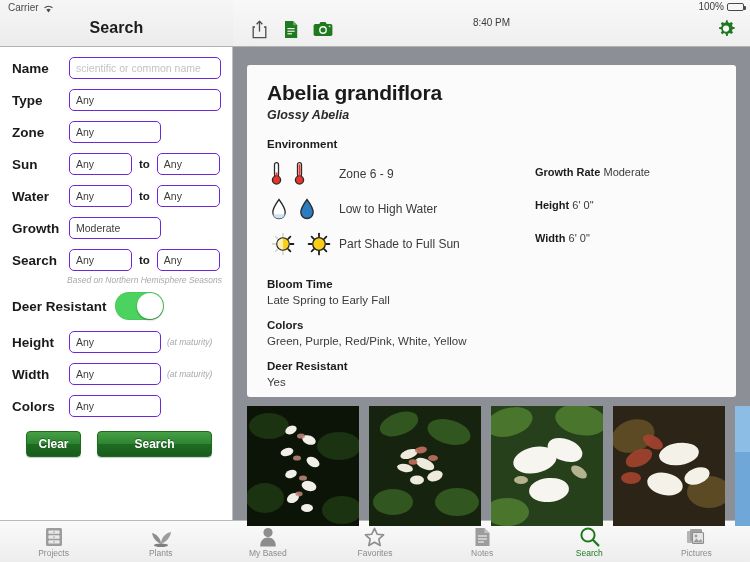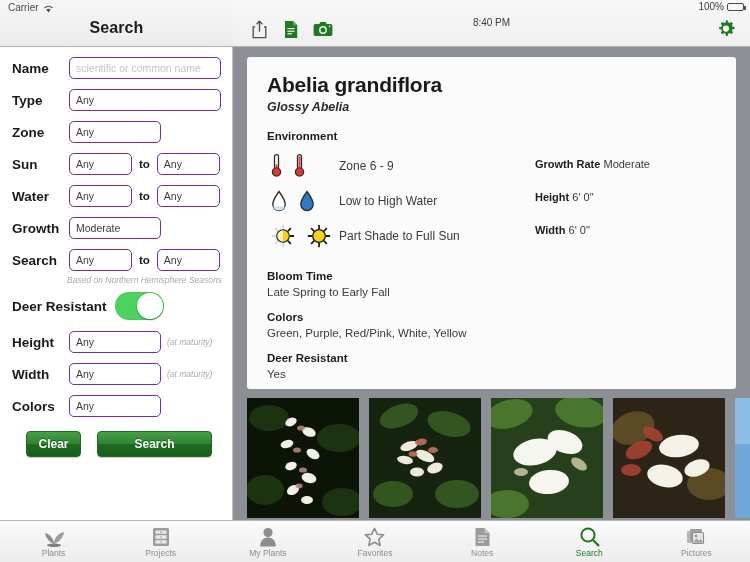--- a/index.html
+++ b/index.html
@@ -103,21 +103,21 @@
     text-shadow: 0 -1px 0 rgba(0,0,0,.35);
     box-shadow: 0 1px 1px rgba(0,0,0,.22);
     padding: 5px 0;
   }
   .btn-clear { width: 55px; }
   .btn-search { width: 115px; }
 
   
   .detail-panel {
     flex: 1; background: #8c9096; display: flex; flex-direction: column;
-    padding: 10px 14px 0 14px; min-width: 0;
+    padding: 18px 14px 0 14px; min-width: 0;
   }
   .card {
     background: #fbfbfb; border-radius: 3px; flex: 0 0 auto; height: 332px;
     padding: 16px 20px 0 20px; position: relative; overflow: hidden;
   }
   .plant-name { font-size: 21px; font-weight: bold; color: #1a1a1a; letter-spacing: -.2px; }
   .plant-common { font-size: 12.5px; font-weight: bold; font-style: italic; color: #2b2b2b; margin-top: 3px; }
   .sec-title { font-size: 11.5px; font-weight: bold; color: #1c1c1c; }
   .env-head { margin-top: 16px; }
 
@@ -522,56 +522,56 @@
           </svg>
         </div>
       </div>
     </div>
   </div>
 
   <div class="tabbar">
 
     <div class="tab">
       <div class="tab-ico">
-        <svg width="22" height="20" viewBox="0 0 22 20">
-          <path d="M11 17 C11 11 6 7 2 6 C3 12 7 15 11 17 Z" fill="#8d8d8d"></path>
-          <path d="M11 17 C11 10 16 6 21 5 C20 12 15 15 11 17 Z" fill="#9c9c9c"></path>
-          <ellipse cx="11" cy="18.2" rx="7" ry="1.8" fill="#7e7e7e"></ellipse>
-        </svg>
-      </div>
-      <div class="tab-label">Plants</div>
-    </div>
-
-    <div class="tab">
-      <div class="tab-ico">
         <svg width="18" height="20" viewBox="0 0 18 20">
           <rect x="1" y="1" width="16" height="18" rx="1.5" fill="#9c9c9c"></rect>
           <g fill="#e9e9e9">
               <rect x="3.4" y="3.4" width="11.2" height="3.4" rx="0.7"></rect>
           <rect x="3.4" y="8.3" width="11.2" height="3.4" rx="0.7"></rect>
           <rect x="3.4" y="13.2" width="11.2" height="3.4" rx="0.7"></rect>
             </g>
           <g fill="#9c9c9c">
               <rect x="8" y="4.7" width="2" height="0.9"></rect>
               <rect x="8" y="9.6" width="2" height="0.9"></rect>
               <rect x="8" y="14.5" width="2" height="0.9"></rect>
             </g>
         </svg>
       </div>
       <div class="tab-label">Projects</div>
     </div>
 
     <div class="tab">
       <div class="tab-ico">
+        <svg width="22" height="20" viewBox="0 0 22 20">
+          <path d="M11 17 C11 11 6 7 2 6 C3 12 7 15 11 17 Z" fill="#8d8d8d"></path>
+          <path d="M11 17 C11 10 16 6 21 5 C20 12 15 15 11 17 Z" fill="#9c9c9c"></path>
+          <ellipse cx="11" cy="18.2" rx="7" ry="1.8" fill="#7e7e7e"></ellipse>
+        </svg>
+      </div>
+      <div class="tab-label">Plants</div>
+    </div>
+
+    <div class="tab">
+      <div class="tab-ico">
         <svg width="18" height="20" viewBox="0 0 18 20">
           <circle cx="9" cy="5.6" r="4.6" fill="#8d8d8d"></circle>
           <path d="M1.2 19.5 C1.2 13.4 4.6 10.6 9 10.6 C13.4 10.6 16.8 13.4 16.8 19.5 Z" fill="#8d8d8d"></path>
         </svg>
       </div>
-      <div class="tab-label">My Plants</div>
+      <div class="tab-label">My Based</div>
     </div>
 
     <div class="tab">
       <div class="tab-ico">
         <svg width="21" height="20" viewBox="0 0 21 20">
           <path d="M10.5 1.4 L13.2 7.2 L19.6 7.9 L14.8 12.2 L16.2 18.5 L10.5 15.2 L4.8 18.5 L6.2 12.2 L1.4 7.9 L7.8 7.2 Z" fill="none" stroke="#8d8d8d" stroke-width="1.6" stroke-linejoin="round"></path>
         </svg>
       </div>
       <div class="tab-label">Favorites</div>
     </div>

